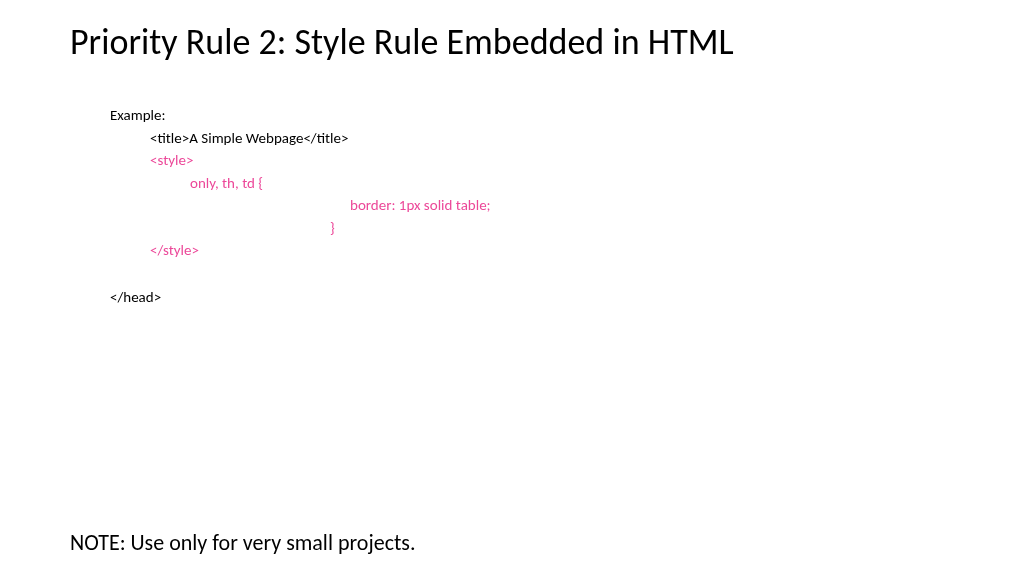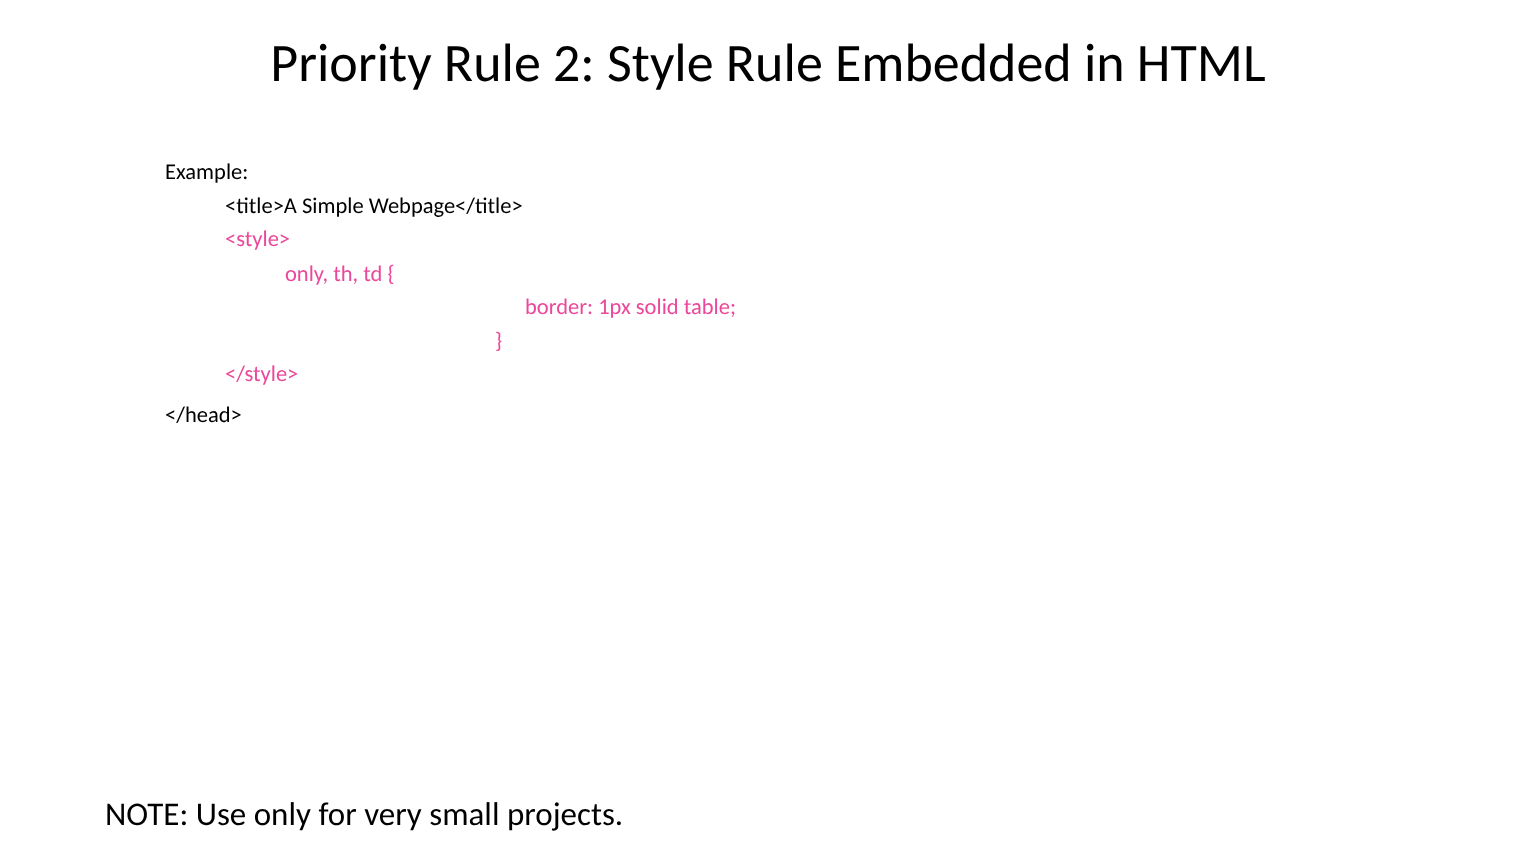--- a/index.html
+++ b/index.html
@@ -14,21 +14,20 @@
       font-family: Calibri, "Segoe UI", Arial, sans-serif;
       color: #000000;
       padding: 20px 70px;
       overflow: hidden;
     }
     .title {
       font-size: 36px;
       font-weight: 400;
       color: #000000;
       margin-bottom: 40px;
-      text-align: center;
     }
     .code-block {
       margin-left: 40px;
       font-size: 15px;
       line-height: 1.5;
       color: #000000;
     }
     .line {
       white-space: pre;
     }
@@ -52,16 +51,16 @@
 <div class="title">Priority Rule 2: Style Rule Embedded in HTML</div>
 
 <div class="code-block">
   <div class="line">Example:</div>
   <div class="line indent-1">&lt;title&gt;A Simple Webpage&lt;/title&gt;</div>
   <div class="line indent-1 red">&lt;style&gt;</div>
   <div class="line indent-2 red">only, th, td {</div>
   <div class="line indent-3 red">border: 1px solid table;</div>
   <div class="line indent-4 red">}</div>
   <div class="line indent-1 red">&lt;/style&gt;</div>
-  <div class="line" style="margin-top: 4px;">&lt;/head&gt;</div>
+  <div class="line" style="margin-top: 24px;">&lt;/head&gt;</div>
 </div>
 
 <div class="note">NOTE: Use only for very small projects.</div>
 
 </body></html>

